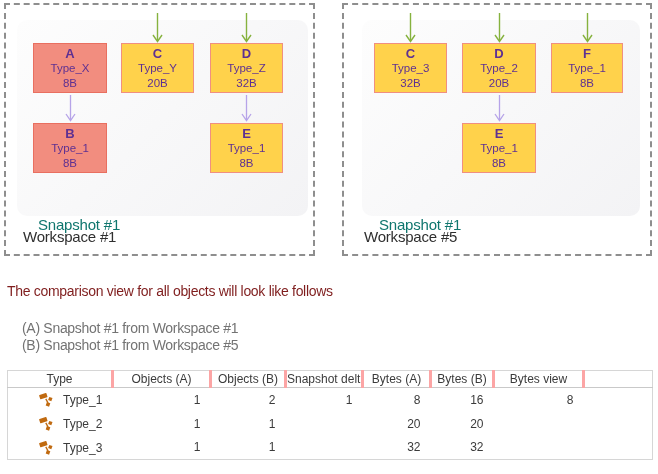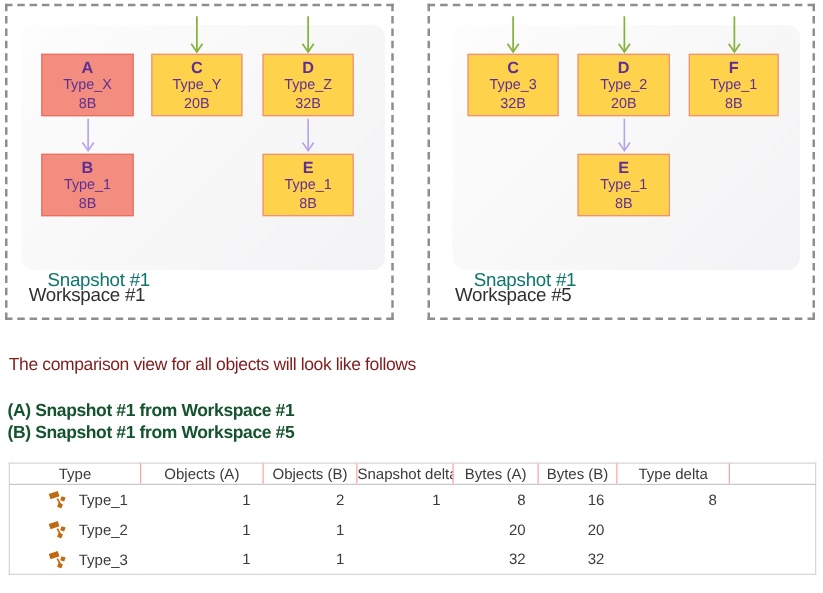--- a/index.html
+++ b/index.html
@@ -54,25 +54,24 @@
   
   .caption {
     position: absolute;
     left: 7px; top: 283px;
     font-size: 14px;
     letter-spacing: -0.3px;
     color: #7f1d1d;
   }
   .legend-line {
     position: absolute;
-    left: 6px;
+    left: 22px;
     font-size: 14px;
     letter-spacing: -0.3px;
-    color: #14532d;
-    font-weight: bold;
+    color: #737373;
   }
   .legend-a { top: 320px; }
   .legend-b { top: 337px; }
 
   
   .cmp-table-wrap {
     position: absolute;
     left: 7px; top: 370px;
     width: 645px; height: 91px;
   }
@@ -83,21 +82,21 @@
     border: 1px solid #d6d6d6;
     font-size: 12px;
     color: #3b3b3b;
   }
   table.cmp th {
     height: 17px;
     font-weight: normal;
     font-size: 12px;
     text-align: center;
     border-bottom: 1px solid #c9c9c9;
-    border-left: 1px solid #fca5a5;
+    border-left: 3px solid #fca5a5;
     white-space: nowrap;
     overflow: hidden;
   }
   table.cmp th:first-child { border-left: none; text-align: center; }
   table.cmp td {
     height: 24px;
     text-align: right;
     padding-right: 10px;
     white-space: nowrap;
     overflow: hidden;
@@ -219,21 +218,21 @@
         <col style="width:69px">
     </colgroup>
     <thead>
       <tr>
         <th>Type</th>
         <th>Objects (A)</th>
         <th>Objects (B)</th>
         <th>Snapshot delta</th>
         <th>Bytes (A)</th>
         <th>Bytes (B)</th>
-        <th>Type delta</th>
+        <th>Bytes view</th>
         <th></th>
       </tr>
     </thead>
     <tbody>
       <tr>
         <td class="type-cell">
           <span class="ticon">
             <svg width="16" height="15" viewBox="0 0 16 15">
               <g fill="#C06A10">
                 <rect x="0.5" y="1.8" width="7.6" height="4.6" rx="0.6" transform="rotate(-18 4.3 4.1)"></rect>

